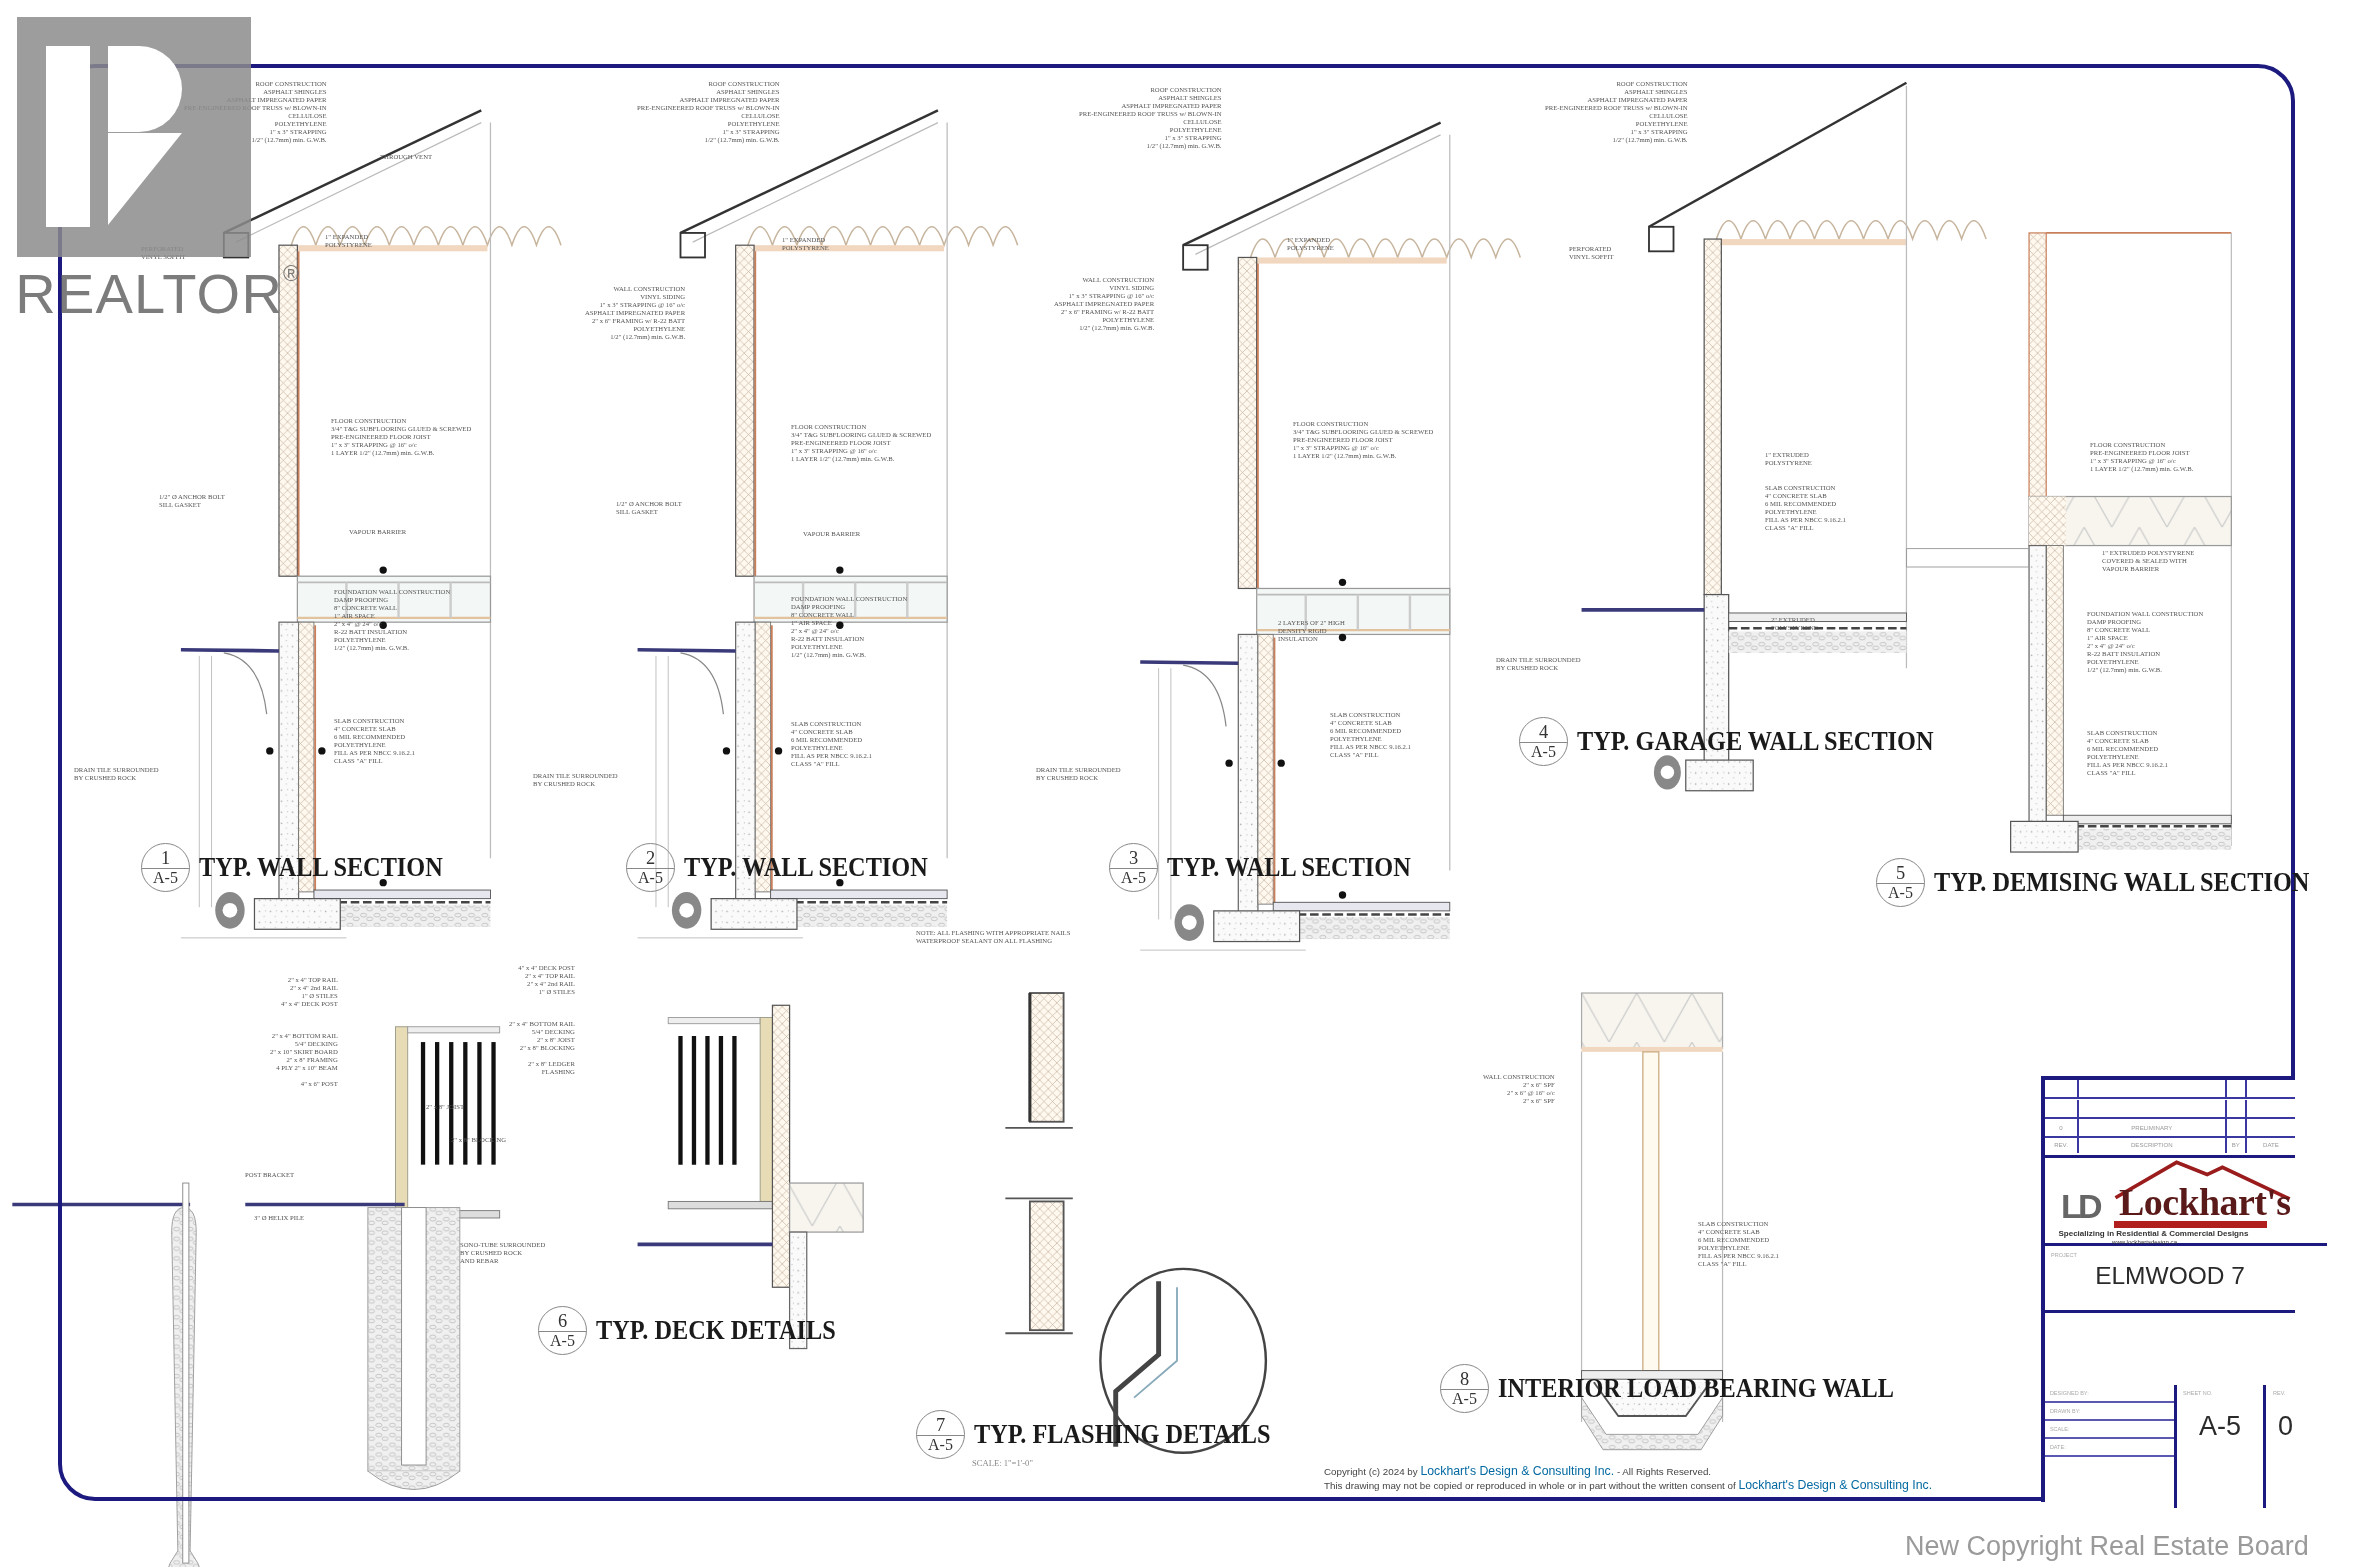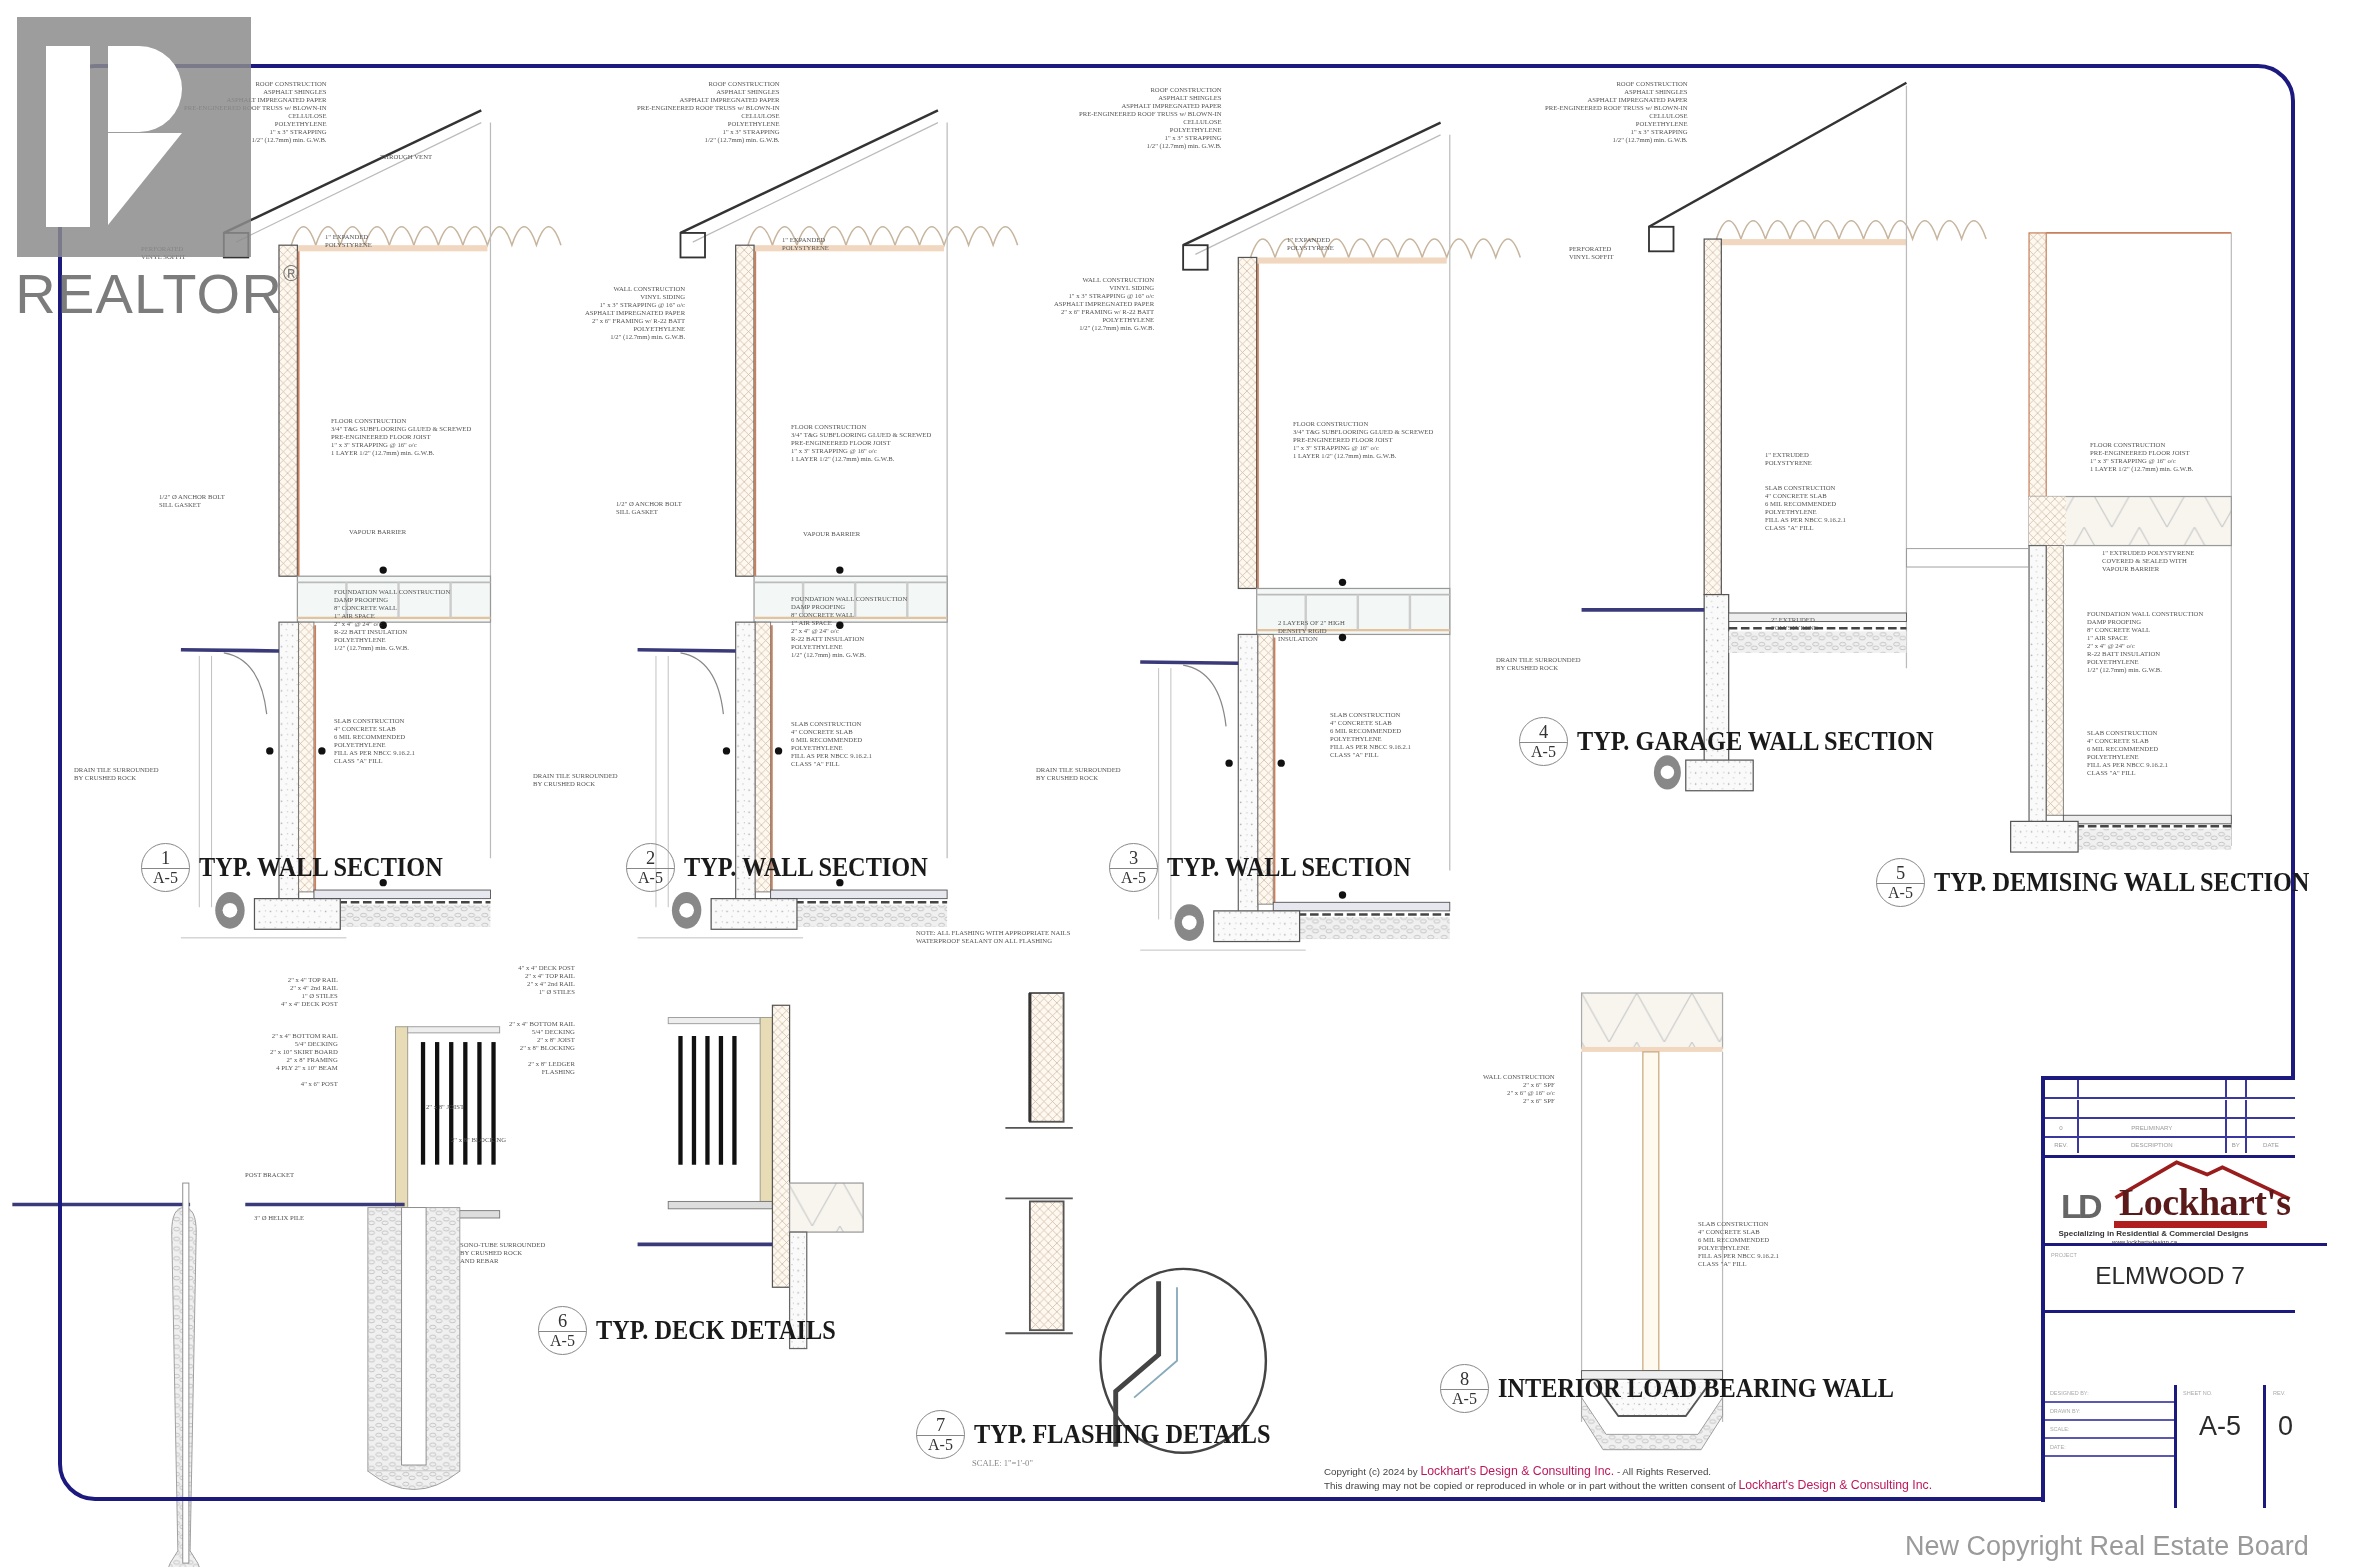--- a/index.html
+++ b/index.html
@@ -39,21 +39,21 @@
   .tb-project{position:absolute;left:0;top:167px;width:100%;height:63px;border-bottom:3.7px solid #1c1a7e;}
   .tb-label{position:absolute;left:6.1px;top:4.9px;font-size:5.5px;color:#aaa;}
   .tb-big{position:absolute;left:0;right:0;text-align:center;font-size:27px;color:#2a2a2a;}
   .tb-title{position:absolute;left:0;top:234px;width:100%;height:67px;border-bottom:3.7px solid #1c1a7e;}
   .tb-bottom{position:absolute;left:0;top:305px;width:100%;height:123px;}
   .tb-fields{position:absolute;left:0;top:0;width:129px;height:100%;border-right:3.7px solid #1c1a7e;}
   .tb-fields .f{height:16px;border-bottom:2.5px solid #5a58b0;font-size:5.5px;color:#aaa;padding-left:4.9px;line-height:16px;}
   .tb-sheet{position:absolute;left:132px;top:0;width:86px;height:100%;border-right:3.7px solid #1c1a7e;}
   .tb-rv{position:absolute;left:222px;top:0;width:37px;height:100%;}
   .copyright{position:absolute;left:1324px;top:1465px;font-family:"Liberation Sans",sans-serif;font-size:9.8px;color:#444;line-height:13.5px;white-space:nowrap;}
-  .copyright .co{color:#be185d;font-size:12.3px;font-family:"Liberation Sans",sans-serif;}
+  .copyright .co{color:#0369a1;font-size:12.3px;font-family:"Liberation Sans",sans-serif;}
   .watermark{position:absolute;left:1905px;top:1531px;font-family:"Liberation Sans",sans-serif;font-size:27px;color:rgba(120,120,120,0.75);white-space:nowrap;}
   .note{position:absolute;font-family:"Liberation Serif",serif;font-size:6.7px;color:#555;line-height:8px;white-space:pre;}
 </style>
 </head>
 <body>
 
 <svg class="drawing" width="2354" height="1568" viewBox="0 0 3840 2558">
   <defs>
     <pattern id="insul" width="14" height="14" patternUnits="userSpaceOnUse">
       <rect width="14" height="14" fill="#fff8ee"></rect>

